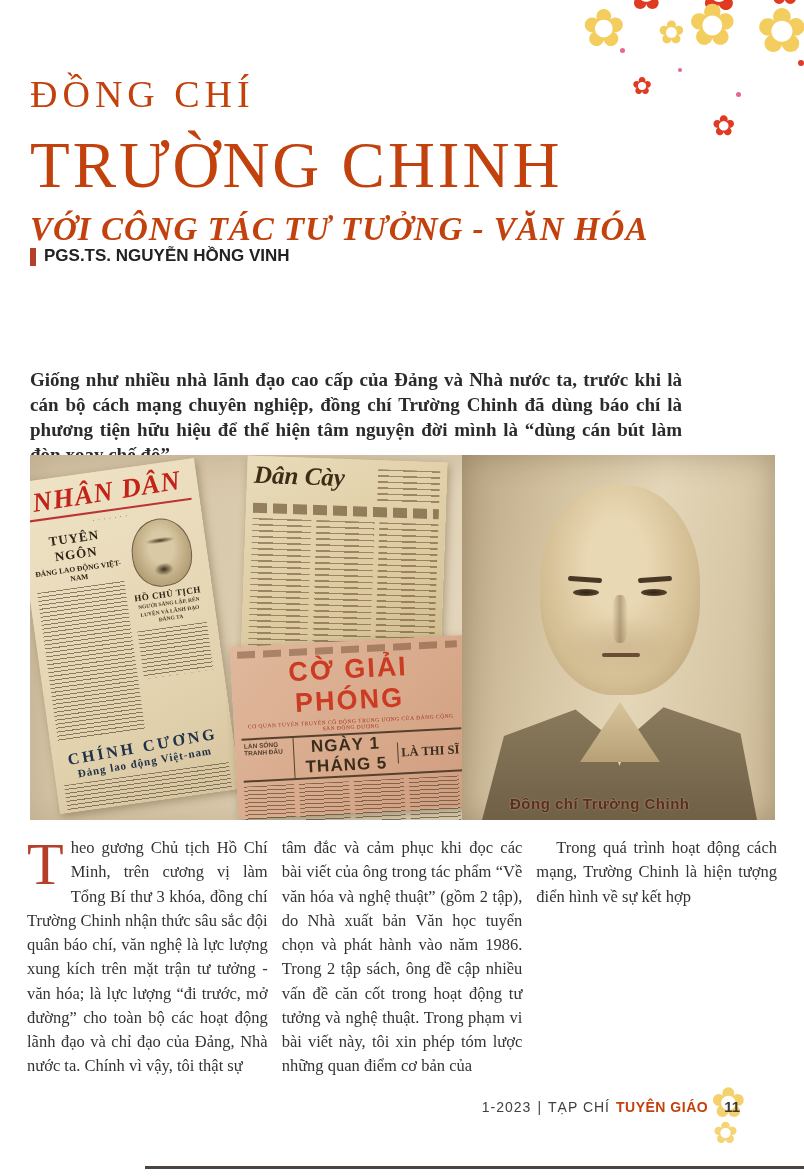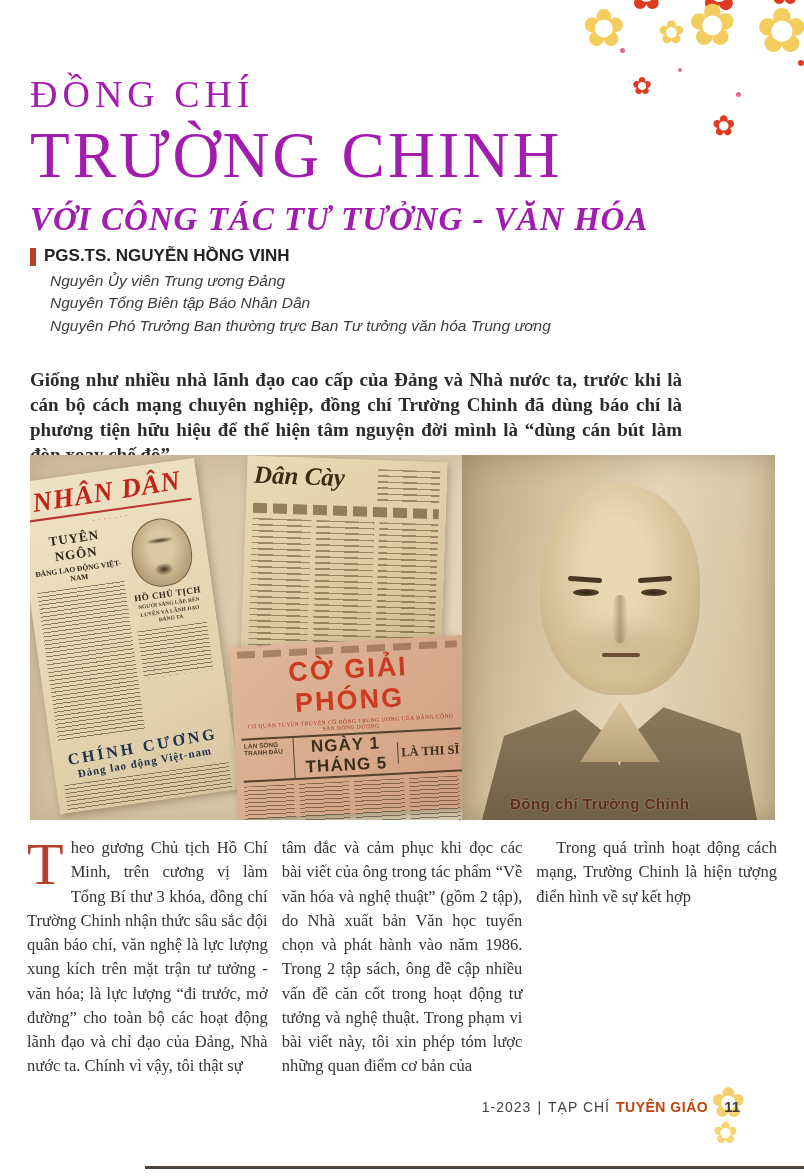--- a/index.html
+++ b/index.html
@@ -6,23 +6,23 @@
   body{width:804px;height:1176px;position:relative;background:#ffffff;overflow:hidden;
        font-family:"Liberation Serif",serif;-webkit-font-smoothing:antialiased;}
   .abs{position:absolute;}
 
   
   .flower{position:absolute;font-family:"DejaVu Sans",sans-serif;line-height:1;}
   .fy{color:#f3cd5d;} .fr{color:#e03a22;}
   .fdot{position:absolute;border-radius:50%;}
 
   
-  .title-block{position:absolute;left:30px;top:72px;color:#a21caf;}
+  .title-block{position:absolute;left:30px;top:72px;color:#c2410c;}
   .t1{font-size:38px;letter-spacing:5px;font-weight:400;}
-  .t2{font-size:65px;letter-spacing:3px;font-weight:400;margin-top:2px;}
+  .t2{font-size:65px;letter-spacing:3px;font-weight:400;margin-top:12px;}
   .t3{font-size:33px;font-style:italic;font-weight:bold;letter-spacing:1px;margin-top:8px;}
 
   
   .author{position:absolute;left:30px;top:246px;font-family:"Liberation Sans",sans-serif;}
   .author-name{display:flex;align-items:flex-end;gap:8px;font-weight:bold;font-size:17px;color:#222;}
   .red-bar{width:6px;height:18px;background:#b5402a;display:inline-block;}
   .author-roles{margin-left:20px;margin-top:4px;font-style:italic;font-size:15.5px;color:#3c3c3c;line-height:1.45;}
 
   
   .lead{position:absolute;left:30px;top:348px;width:652px;font-weight:bold;font-size:19px;
@@ -154,25 +154,20 @@
   <div class="t1">ĐỒNG CHÍ</div>
   <div class="t2">TRƯỜNG CHINH</div>
   <div class="t3">VỚI CÔNG TÁC TƯ TƯỞNG - VĂN HÓA</div>
 </div>
 
 <div class="author">
   <div class="author-name">
     <span class="red-bar"></span>
     <span>PGS.TS. NGUYỄN HỒNG VINH</span>
   </div>
-  <div class="author-roles">
-    <div>Nguyên Ủy viên Trung ương Đảng</div>
-    <div>Nguyên Tổng Biên tập Báo Nhân Dân</div>
-    <div>Nguyên Phó Trưởng Ban thường trực Ban Tư tưởng văn hóa Trung ương</div>
-  </div>
 </div>
 
 <p class="lead">Giống như nhiều nhà lãnh đạo cao cấp của Đảng và Nhà nước ta, trước khi là cán bộ cách mạng chuyên nghiệp, đồng chí Trường Chinh đã dùng báo chí là phương tiện hữu hiệu để thể hiện tâm nguyện đời mình là “dùng cán bút làm đòn xoay chế độ”.</p>
 
 <div class="photo">
 
   <div class="paper nhandan">
     <div class="nd-mast">NHÂN DÂN</div>
     <div class="nd-rule"></div>
     <div class="nd-tiny">·  ·  ·  ·  ·  ·  ·</div>

